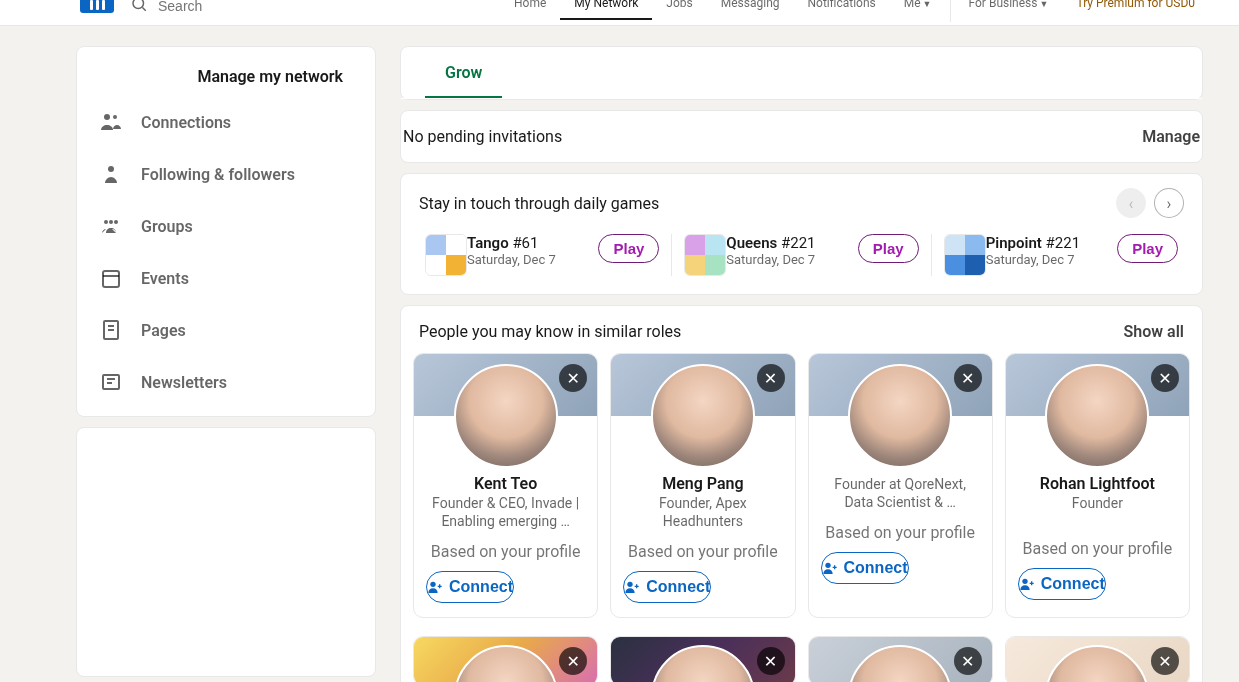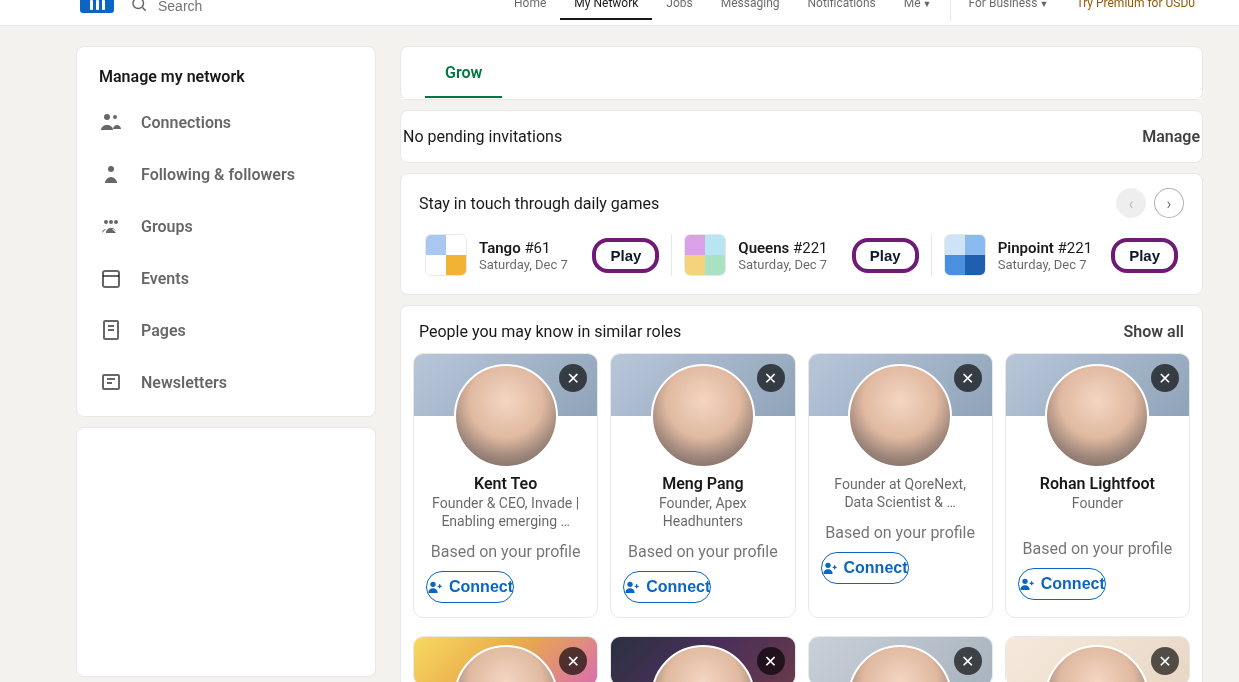--- a/index.html
+++ b/index.html
@@ -54,21 +54,21 @@
   .wrap {
     display:flex; gap:24px; padding: 20px 36px 0 76px;
   }
   .sidebar { width: 300px; flex-shrink:0; }
   .panel {
     background:#fff; border:1px solid #e8e8e8; border-radius:8px;
     overflow:hidden;
   }
   .panel + .panel { margin-top:10px; }
   .sidebar h2 {
-    font-size: 16px; font-weight:600; padding: 20px 22px 10px;
+    font-size: 16px; font-weight:600; padding: 20px 32px 10px; text-align: right;
   }
   .side-list { list-style:none; padding-bottom:8px; }
   .side-item {
     display:flex; align-items:center; gap:18px;
     padding: 14px 22px; cursor:pointer;
     color: rgba(0,0,0,0.6); font-size:16px; font-weight:600;
   }
   .side-item .icon { width:24px; height:24px; display:flex; align-items:center; justify-content:center; }
   .side-item .icon svg { width:24px; height:24px; fill: rgba(0,0,0,0.6); }
   .sidebar .blank { height: 250px; }
@@ -99,36 +99,36 @@
   .games-head h3 { font-size:16px; font-weight:400; }
   .arrows { display:flex; gap:8px; }
   .arrow-btn {
     width:30px; height:30px; border-radius:50%; border:1px solid rgba(0,0,0,0.3);
     display:flex; align-items:center; justify-content:center; cursor:pointer;
     background:#fff; color:rgba(0,0,0,0.6);
   }
   .arrow-btn.disabled { background:#eee; border-color:#eee; color:#bbb; cursor:default;}
   .games-row { display:flex; padding: 12px 12px 18px; }
   .game {
-    flex:1; display:flex; align-items:center; gap:12px; padding: 0 12px;
+    flex:1; display:flex; align-items:flex-start; padding: 0 12px;
     border-left:1px solid #e8e8e8;
   }
   .game:first-child { border-left:none; }
   .game-thumb {
     width:42px; height:42px; border-radius:6px; border:1px solid #e8e8e8;
     display:grid; grid-template-columns:1fr 1fr; grid-template-rows:1fr 1fr;
     overflow:hidden; flex-shrink:0;
   }
   .game-thumb span { display:block; }
   .game-info { flex:1; min-width:0; }
   .game-name { font-size:15px; font-weight:600; color:rgba(0,0,0,0.9); }
   .game-name .num { font-weight:400; }
   .game-date { font-size:13px; color:rgba(0,0,0,0.6); }
   .play-btn {
-    border:4px solid #701a75; color:#0f172a; background:#fff;
+    border:1px solid #701a75; color:#a21caf; background:#fff;
     border-radius:16px; padding: 5px 14px; font-size:15px; font-weight:600;
     cursor:pointer;
   }
   
   .people-head {
     display:flex; align-items:center; justify-content:space-between;
     padding: 16px 18px 8px;
   }
   .people-head h3 { font-size:16px; font-weight:400; }
   .showall { font-size:16px; font-weight:600; color:rgba(0,0,0,0.75); cursor:pointer;}

